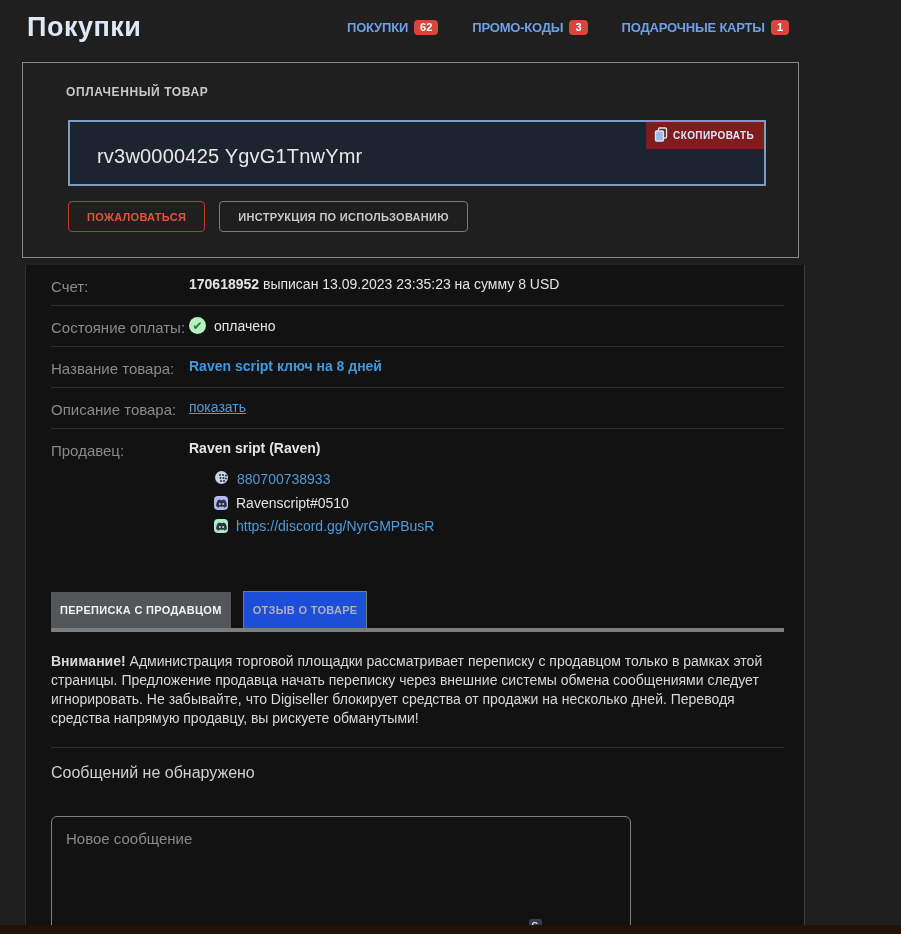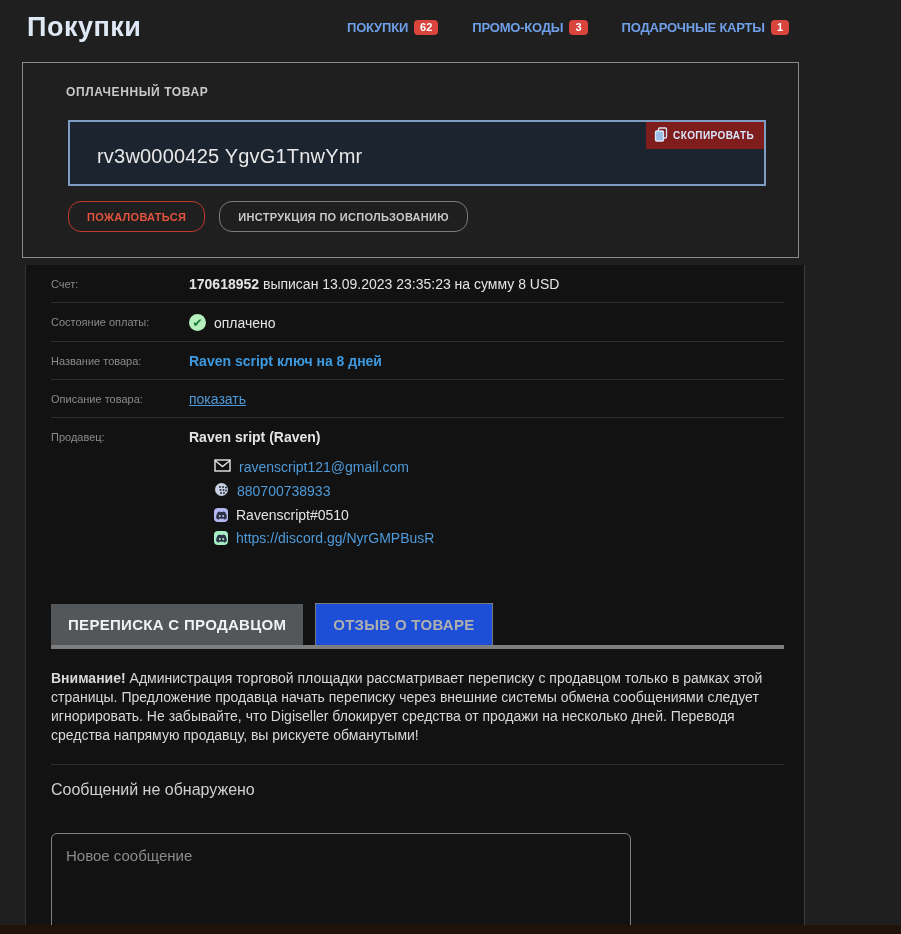--- a/index.html
+++ b/index.html
@@ -47,37 +47,37 @@
   }
   .copy-btn {
     position:absolute; right:0px; top:0px; height:27px;
     background:#7f1d1d; border:none; cursor:pointer;
     display:flex; align-items:center; gap:5px; padding:0 10px 0 8px;
   }
   .copy-btn span.lbl { color:#d8e7fb; font-size:10px; font-weight:bold; letter-spacing:0.4px; }
   .btn-row { position:absolute; left:45px; top:138px; display:flex; gap:14px; }
   .btn {
     display:inline-flex; align-items:center; justify-content:center;
-    height:31px; padding:12px 18px; border-radius:13px; background:transparent;
+    height:31px; padding:12px 18px; border-radius:4px; background:transparent;
     font-size:11px; font-weight:bold; letter-spacing:0.3px; cursor:pointer;
   }
   .btn-danger { border:1px solid #c0392b; color:#e2543e; }
   .btn-plain  { border:1px solid #7a7a7a; color:#c8c8c8; }
 
   
   .main-panel {
     position:absolute; left:25px; top:265px; width:780px; height:660px;
     background:#121212; border-left:1px solid #333; border-right:1px solid #3d3d3d;
   }
   .detail-row {
     margin:0 20px 0 25px; display:flex; align-items:flex-start;
     border-bottom:1px solid #2e2e2e; padding:11px 0 10px 0; min-height:37px;
   }
   .detail-row.no-border { border-bottom:none; }
-  .d-label { width:138px; flex:0 0 138px; color:#8a8a8a; font-size:11px; padding-top:2px; }
+  .d-label { width:138px; flex:0 0 138px; color:#8a8a8a; font-size:15px; padding-top:2px; }
   .d-value { color:#e4e4e4; font-size:14px; }
   .bold { font-weight:bold; }
   .link { color:#4f9ad8; text-decoration:none; cursor:pointer; }
   .link.underline { text-decoration:underline; }
   .name-link { color:#3d9ae0; font-weight:bold; font-size:14px; text-decoration:none; cursor:pointer; }
 
   .paid-state { display:flex; align-items:center; gap:8px; }
   .check-circle {
     width:17px; height:17px; border-radius:50%; background:#b6f0bd;
     display:inline-flex; align-items:center; justify-content:center;
@@ -90,22 +90,22 @@
     width:14px; height:14px; border-radius:4px;
     display:inline-flex; align-items:center; justify-content:center; flex:0 0 14px;
   }
   .ic-discord-purple { background:#b4b8f2; }
   .ic-discord-green  { background:#a6eec6; }
 
   
   .tabs-wrap { margin:43px 20px 0 25px; position:relative; }
   .tabs { display:flex; align-items:flex-end; }
   .tab {
-    font-size:15px; font-weight:bold; letter-spacing:0.3px;
-    padding:12px 17px; cursor:pointer; white-space:nowrap;
+    font-size:11px; font-weight:bold; letter-spacing:0.3px;
+    padding:12px 9px; cursor:pointer; white-space:nowrap;
   }
   .tab.active { background:#54575a; color:#f2f2f2; }
   .tab.inactive {
     background:#1d4ed8; color:#b0b0b0;
     border:1px solid #7a7a7a; border-bottom:none; margin-left:12px;
   }
   .tab-bar { height:4px; background:#7d7d7d; width:100%; }
 
   
   .warning { margin:20px 20px 0 25px; font-size:14px; line-height:19px; color:#d8d8d8; }
@@ -214,29 +214,20 @@
       <a class="link underline">показать</a>
     </div>
   </div>
 
   <div class="detail-row no-border">
     <div class="d-label">Продавец:</div>
     <div class="d-value" style="flex:1;">
       <div class="bold">Raven sript (Raven)</div>
       <div class="contacts">
 
-        <div class="contact-row">
-          <span>
-            <svg width="17" height="13" viewBox="0 0 17 13">
-              <rect x="1" y="1" width="15" height="11" fill="none" stroke="#e8e8e8" stroke-width="1.4"></rect>
-              <polyline points="1,1.5 8.5,7.5 16,1.5" fill="none" stroke="#e8e8e8" stroke-width="1.4"></polyline>
-            </svg>
-          </span>
-          <a class="link">ravenscript121@gmail.com</a>
-        </div>
 
         <div class="contact-row">
           <span>
             <svg width="15" height="15" viewBox="0 0 15 15">
               <circle cx="7.5" cy="7.5" r="6.5" fill="#c8d2e4"></circle>
               <circle cx="6" cy="5" r="1" fill="#222b38"></circle>
                 <circle cx="9" cy="5" r="1" fill="#222b38"></circle>
                 <circle cx="12" cy="5.5" r="1" fill="#222b38"></circle>
               <circle cx="6.5" cy="8" r="1" fill="#222b38"></circle>
                 <circle cx="9.5" cy="8" r="1" fill="#222b38"></circle>

